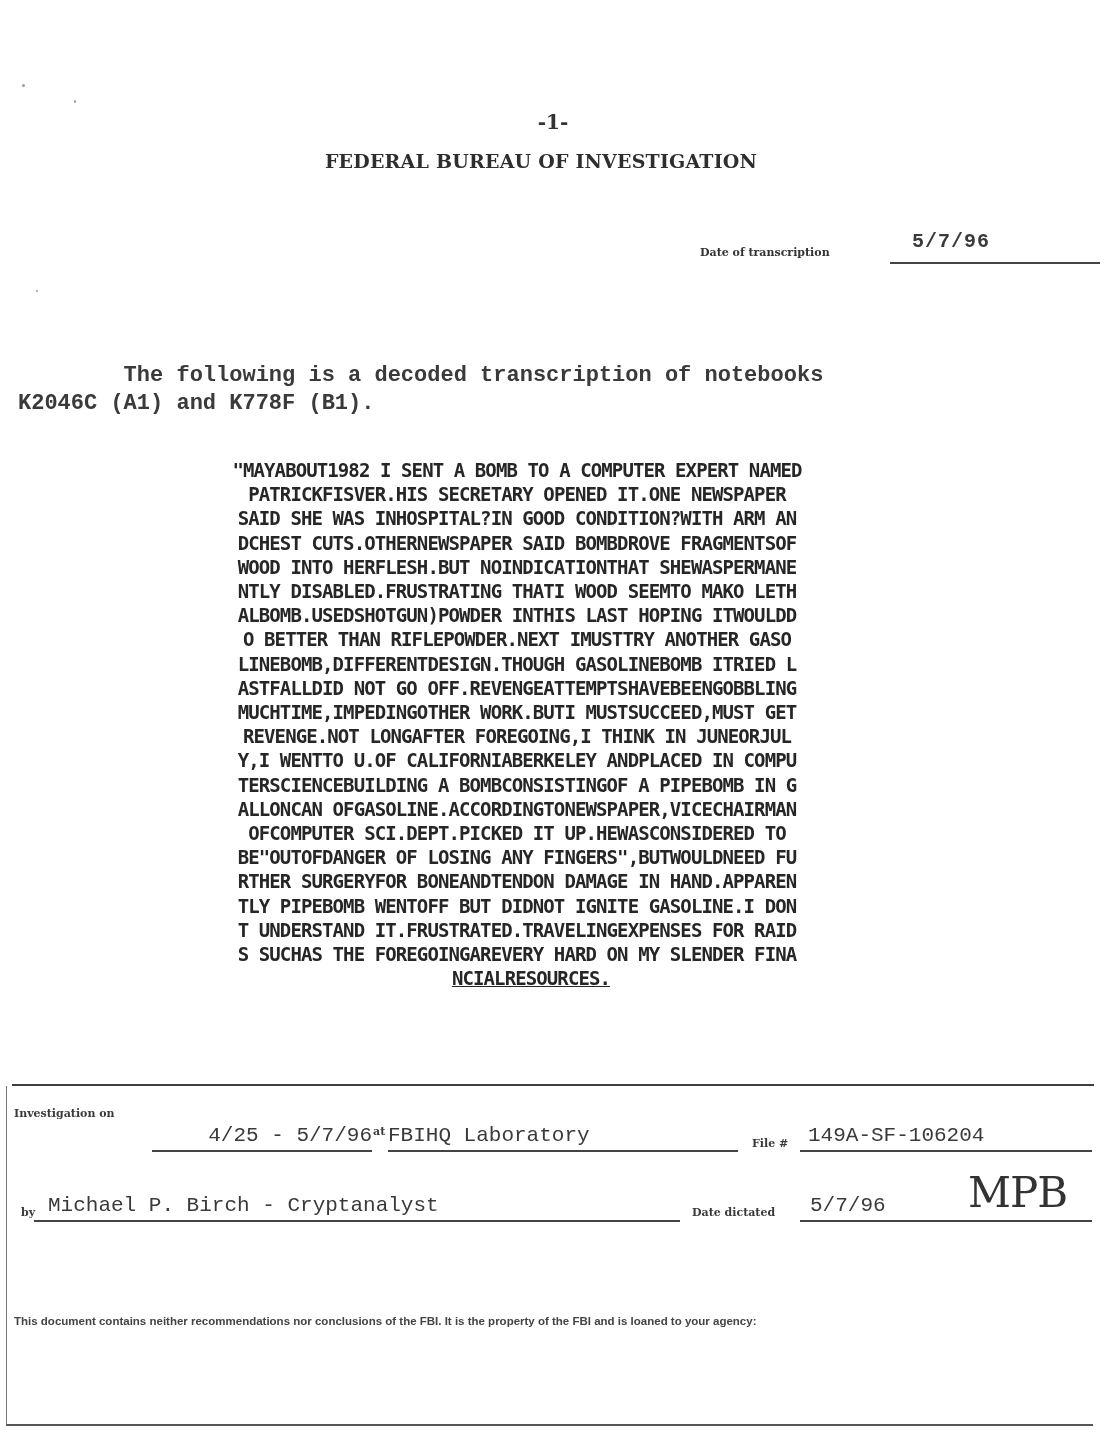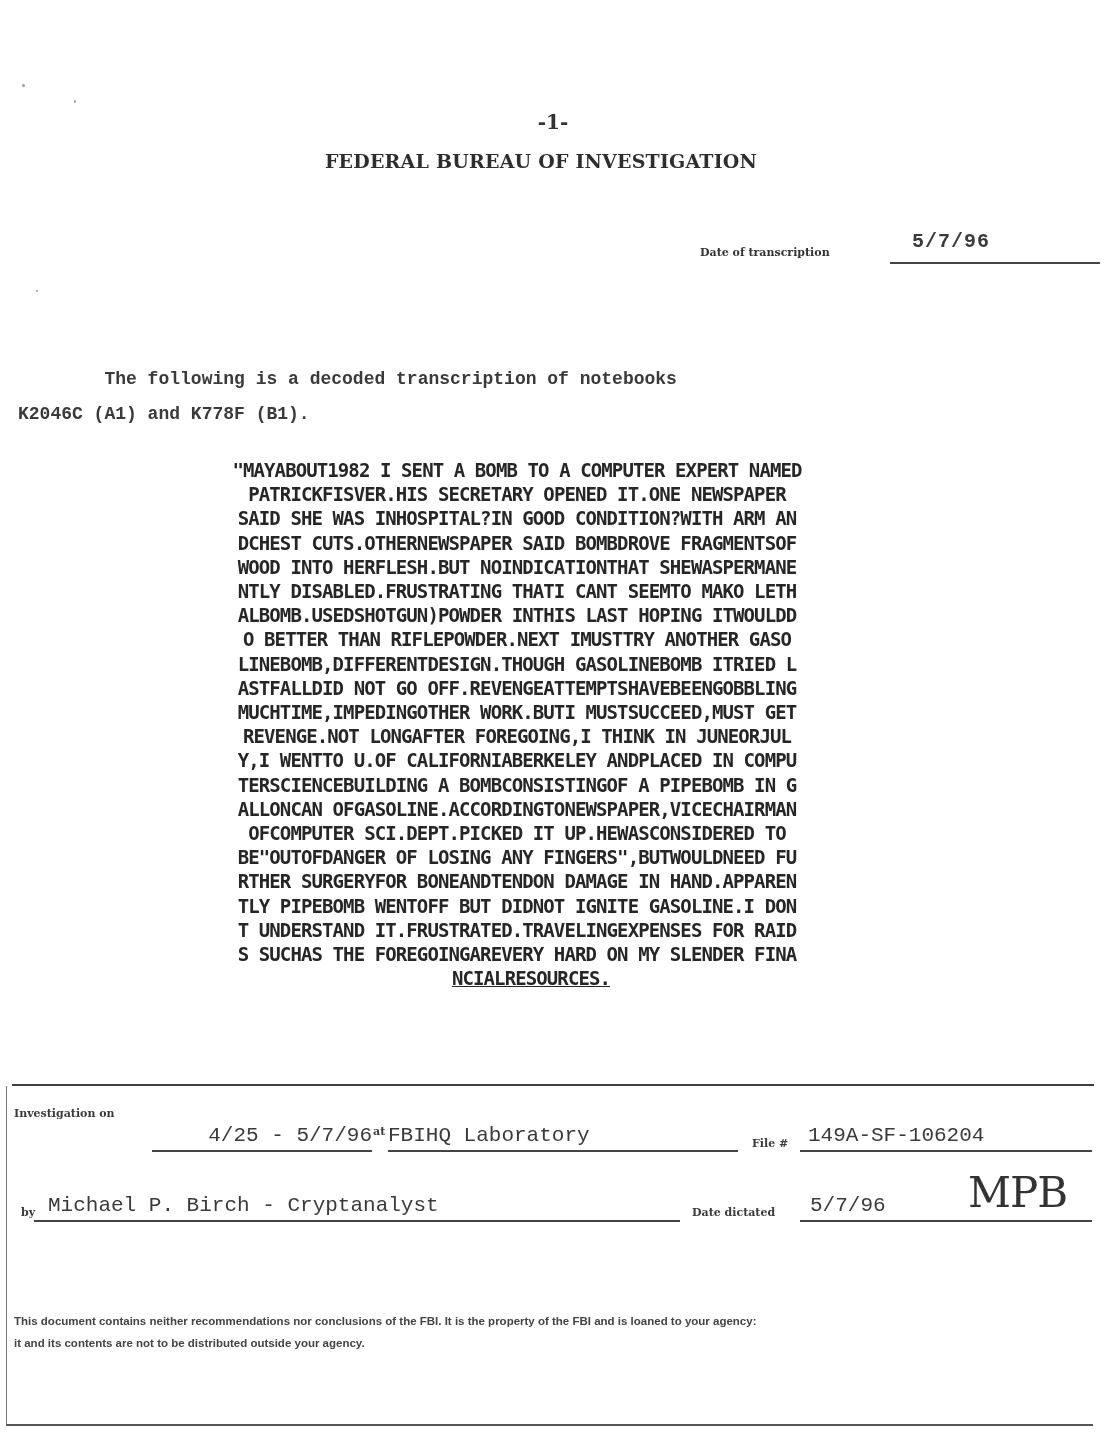--- a/index.html
+++ b/index.html
@@ -66,23 +66,23 @@
       letter-spacing: 1px;
       color: #3a3a3a;
       height: 34px;
     }
     .intro {
       position: absolute;
       left: 18px;
       top: 362px;
       width: 1000px;
       font-family: "Liberation Mono", monospace;
-      font-size: 18px;
-      font-weight: bold;
-      line-height: 35px;
+      font-size: 22px;
+      font-weight: bold;
+      line-height: 28px;
       color: #3a3a3a;
       white-space: pre;
     }
     .decoded {
       position: absolute;
       left: 92px;
       top: 458px;
       width: 850px;
       font-family: "DejaVu Sans Mono", monospace;
       font-size: 19px;
@@ -171,21 +171,21 @@
 </div>
 
 <div class="intro"><span>        The following is a decoded transcription of notebooks</span>
 <span>K2046C (A1) and K778F (B1).</span></div>
 
 <div class="decoded"><span>"MAYABOUT1982 I SENT A BOMB TO A COMPUTER EXPERT NAMED</span>
 <span>PATRICKFISVER.HIS SECRETARY OPENED IT.ONE NEWSPAPER</span>
 <span>SAID SHE WAS INHOSPITAL?IN GOOD CONDITION?WITH ARM AN</span>
 <span>DCHEST CUTS.OTHERNEWSPAPER SAID BOMBDROVE FRAGMENTSOF</span>
 <span>WOOD INTO HERFLESH.BUT NOINDICATIONTHAT SHEWASPERMANE</span>
-<span>NTLY DISABLED.FRUSTRATING THATI CANT SEEMTO MAKO LETH</span>
+<span>NTLY DISABLED.FRUSTRATING THATI WOOD SEEMTO MAKO LETH</span>
 <span>ALBOMB.USEDSHOTGUN)POWDER INTHIS LAST HOPING ITWOULDD</span>
 <span>O BETTER THAN RIFLEPOWDER.NEXT IMUSTTRY ANOTHER GASO</span>
 <span>LINEBOMB,DIFFERENTDESIGN.THOUGH GASOLINEBOMB ITRIED L</span>
 <span>ASTFALLDID NOT GO OFF.REVENGEATTEMPTSHAVEBEENGOBBLING</span>
 <span>MUCHTIME,IMPEDINGOTHER WORK.BUTI MUSTSUCCEED,MUST GET</span>
 <span>REVENGE.NOT LONGAFTER FOREGOING,I THINK IN JUNEORJUL</span>
 <span>Y,I WENTTO U.OF CALIFORNIABERKELEY ANDPLACED IN COMPU</span>
 <span>TERSCIENCEBUILDING A BOMBCONSISTINGOF A PIPEBOMB IN G</span>
 <span>ALLONCAN OFGASOLINE.ACCORDINGTONEWSPAPER,VICECHAIRMAN</span>
 <span>OFCOMPUTER SCI.DEPT.PICKED IT UP.HEWASCONSIDERED TO</span>
@@ -207,14 +207,13 @@
 <span class="form-value" style="left:800px;top:1124px;width:292px;padding-left:8px;">149A-SF-106204</span>
 
 <span class="form-label" style="left:14px;top:1206px;margin-left:7px;">by</span>
 <span class="form-value" style="left:34px;top:1194px;width:646px;padding-left:14px;">Michael P. Birch - Cryptanalyst</span>
 <span class="form-label" style="left:692px;top:1206px;">Date dictated</span>
 <span class="form-value" style="left:800px;top:1194px;width:292px;padding-left:10px;">5/7/96</span>
 <span class="signature">MPB</span>
 
 <div class="disclaimer">
   <div>This document contains neither recommendations nor conclusions of the FBI.  It is the property of the FBI and is loaned to your agency:</div>
-  <div>it and its contents are not to be distributed outside your agency.</div>
 </div>
 
 </body></html>

